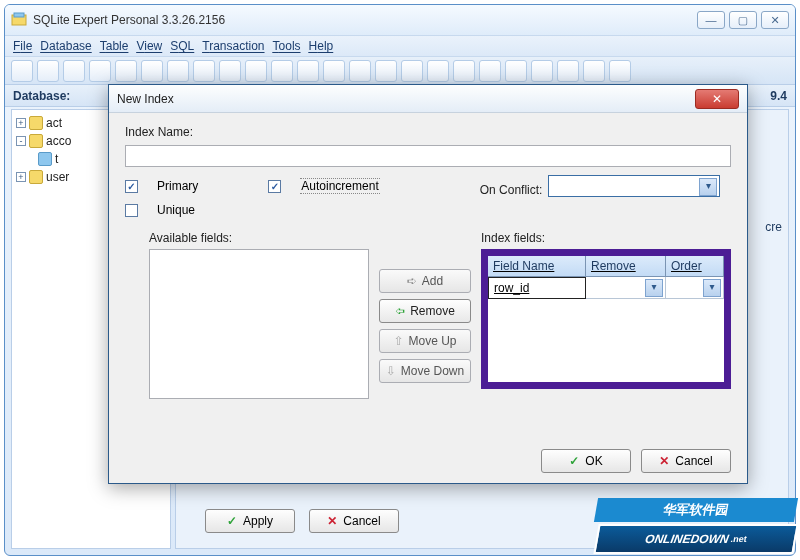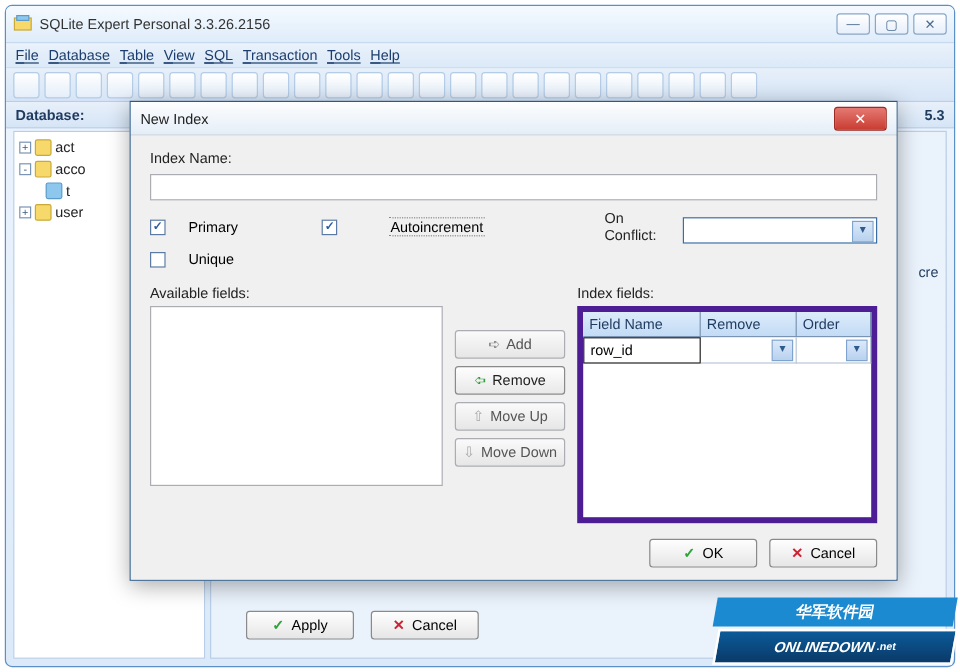--- a/index.html
+++ b/index.html
@@ -41,38 +41,38 @@
 .dialog-body { padding: 12px 16px; position: relative; height: calc(100% - 28px); background: #f0f0f0; }
 .form-row { display: flex; align-items: center; margin-bottom: 6px; }
 .label { color: #222; }
 .text-input { width: 100%; height: 22px; border: 1px solid #abadb3; background: #fff; padding: 0 4px; }
 
 .chk-row { display: flex; align-items: center; gap: 70px; margin-top: 8px; }
 .chk-row2 { display:flex; gap:60px; margin-top:6px; }
 .chk { display: flex; align-items: center; gap: 19px; }
 .chk-box { width: 13px; height: 13px; border: 1px solid #5a7aa3; background: #fff; display: flex; align-items: center; justify-content: center; color: #2a5aa0; font-size: 11px; font-weight: bold; }
 .chk-box.checked::after { content: "✓"; font-size: 10px; }
-.autoinc-lbl { border-top: 1px dotted #888; border-bottom: 1px dotted #888; padding: 0 1px; margin-left: 24px; }
+.autoinc-lbl { border-top: 1px dotted #888; border-bottom: 1px dotted #888; padding: 0 1px; }
 
 .on-conflict { display: flex; align-items: flex-end; gap: 6px; }
 .combo { width: 172px; height: 22px; border: 1px solid #3a6ea5; background: #fff; position: relative; }
 .combo::after { content: "▾"; position: absolute; right: 2px; top: 2px; width: 16px; height: 16px; background: linear-gradient(#dbe9fa,#b8d1ee); border: 1px solid #7ea3cf; text-align: center; line-height: 14px; color: #2f5a8c; font-size: 10px; }
 
-.lists-row { display: flex; margin-top: 14px; gap: 8px; }
+.lists-row { display: flex; margin-top: 14px; gap: 8px; margin-left: 24px; }
 .avail-col { flex: 1; }
 .btn-col { width: 96px; display: flex; flex-direction: column; gap: 6px; padding-top: 38px; align-items: center; }
 .idx-col { width: 250px; }
 
 .listbox { height: 150px; border: 1px solid #abadb3; background: #fff; margin-top: 4px; }
 
 .act-btn { width: 92px; height: 24px; border: 1px solid #abadb3; background: linear-gradient(#fafafa,#e6e6e6); color: #555; display: flex; align-items: center; justify-content: center; gap: 5px; border-radius: 3px; }
 .act-btn.enabled { background: linear-gradient(#fefefe,#e8e8e8); color: #222; border-color: #8a8a8a; }
 .arrow { font-size: 12px; }
 
-.grid { height: 181px; border: 5px solid #4c1d95; background: #fff; margin-top: 4px; }
+.grid { height: 140px; border: 7px solid #4c1d95; background: #fff; margin-top: 4px; text-decoration: underline; }
 .grid-hdr { display: flex; background: linear-gradient(#dcebfb,#c3dbf5); border-bottom: 1px solid #7a94b3; }
 .grid-hdr .gh { padding: 3px 5px; border-right: 1px solid #7a94b3; color: #1e3a5f; }
 .gh1 { width: 98px; } .gh2 { width: 80px; } .gh3 { flex: 1; }
 .grid-row { display: flex; }
 .grid-row .gc { padding: 3px 5px; border-right: 1px solid #b8c6d6; border-bottom: 1px solid #b8c6d6; height: 22px; }
 .gc1 { width: 98px; border: 1px solid #222 !important; } 
 .gcombo { width: 80px; position: relative; }
 .gcombo::after { content: "▾"; position: absolute; right: 2px; top: 2px; width: 16px; height: 16px; background: linear-gradient(#dbe9fa,#b8d1ee); border: 1px solid #7ea3cf; text-align: center; line-height: 14px; color: #2f5a8c; font-size: 10px; }
 .gc3 { flex:1; position:relative;}
 .gc3::after { content: "▾"; position: absolute; right: 2px; top: 2px; width: 16px; height: 16px; background: linear-gradient(#dbe9fa,#b8d1ee); border: 1px solid #7ea3cf; text-align: center; line-height: 14px; color: #2f5a8c; font-size: 10px; }
@@ -140,21 +140,21 @@
     <div class="tool-btn"></div>
     <div class="tool-btn"></div>
     <div class="tool-btn"></div>
     <div class="tool-btn"></div>
     <div class="tool-btn"></div>
     <div class="tool-btn"></div>
   </div>
 
   <div class="db-bar">
     <span>Database:</span>
-    <span style="margin-left:auto">5.3</span>
+    <span style="margin-left:auto">9.4</span>
   </div>
 
   <div class="work-area">
     <div class="tree-panel">
       <div class="tree-item">
         <span class="expander">+</span>
         <span class="tree-icon db-ico"></span>
         <span>act</span>
       </div>
       <div class="tree-item">

